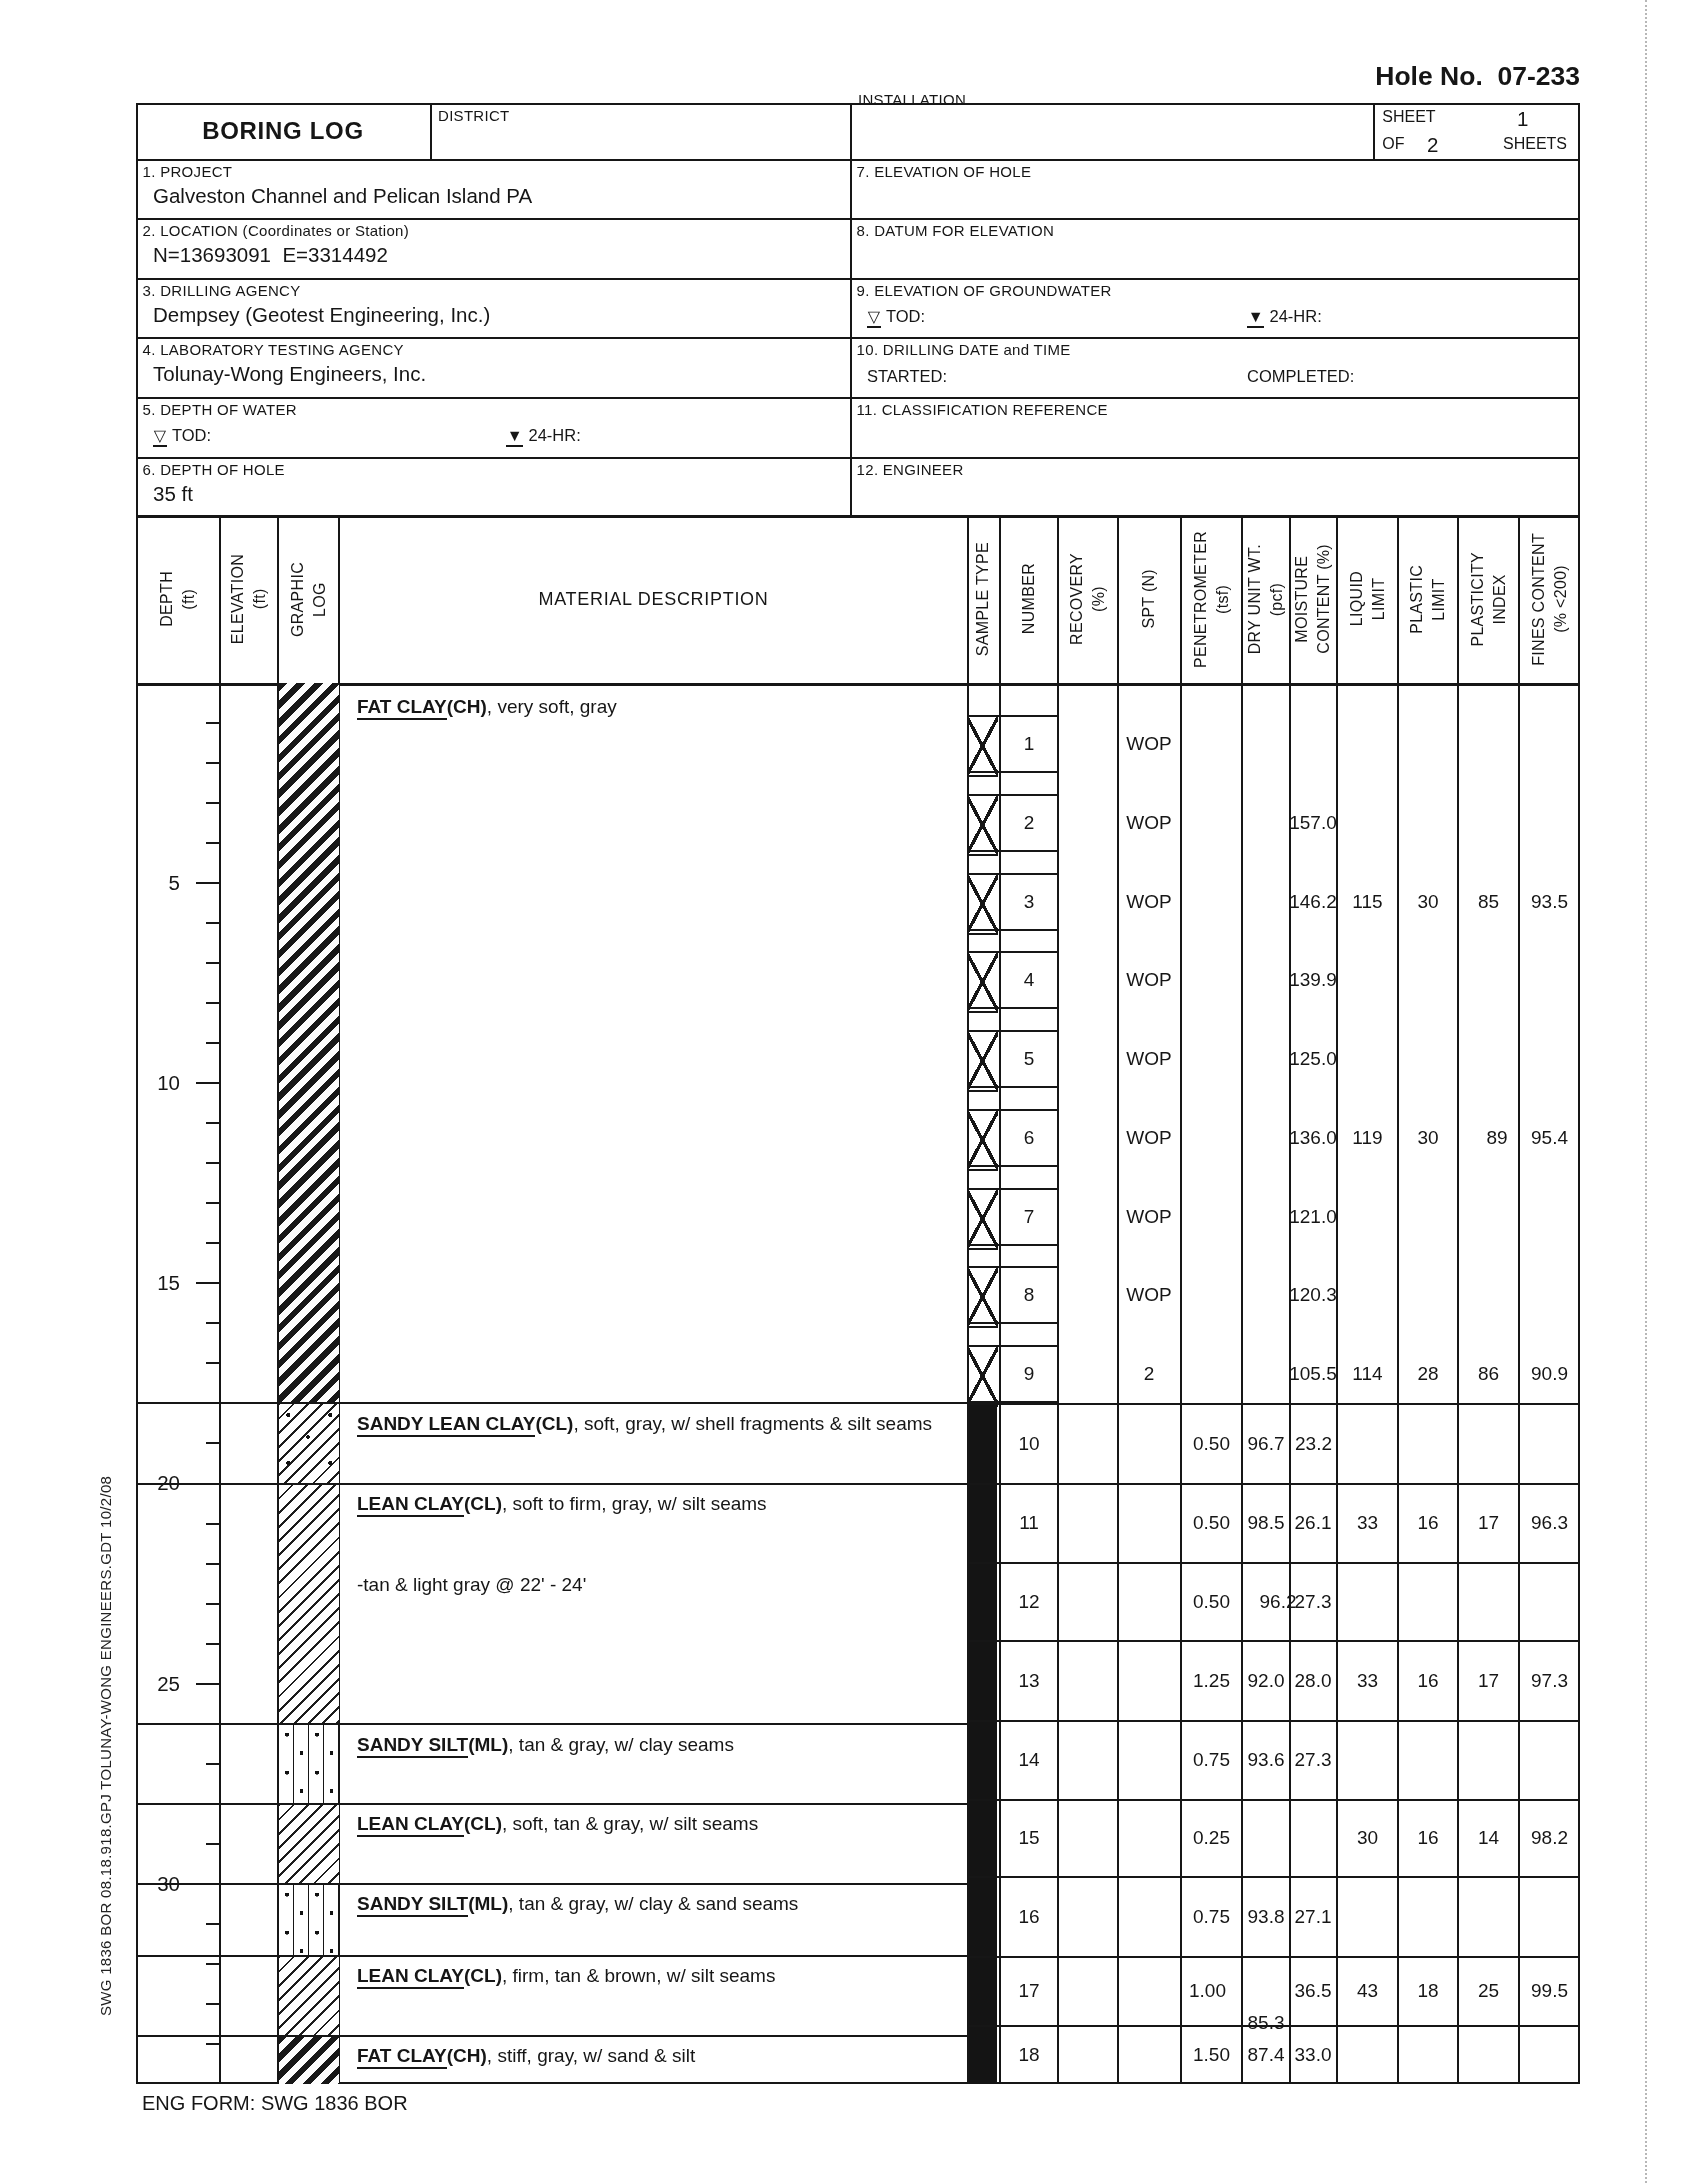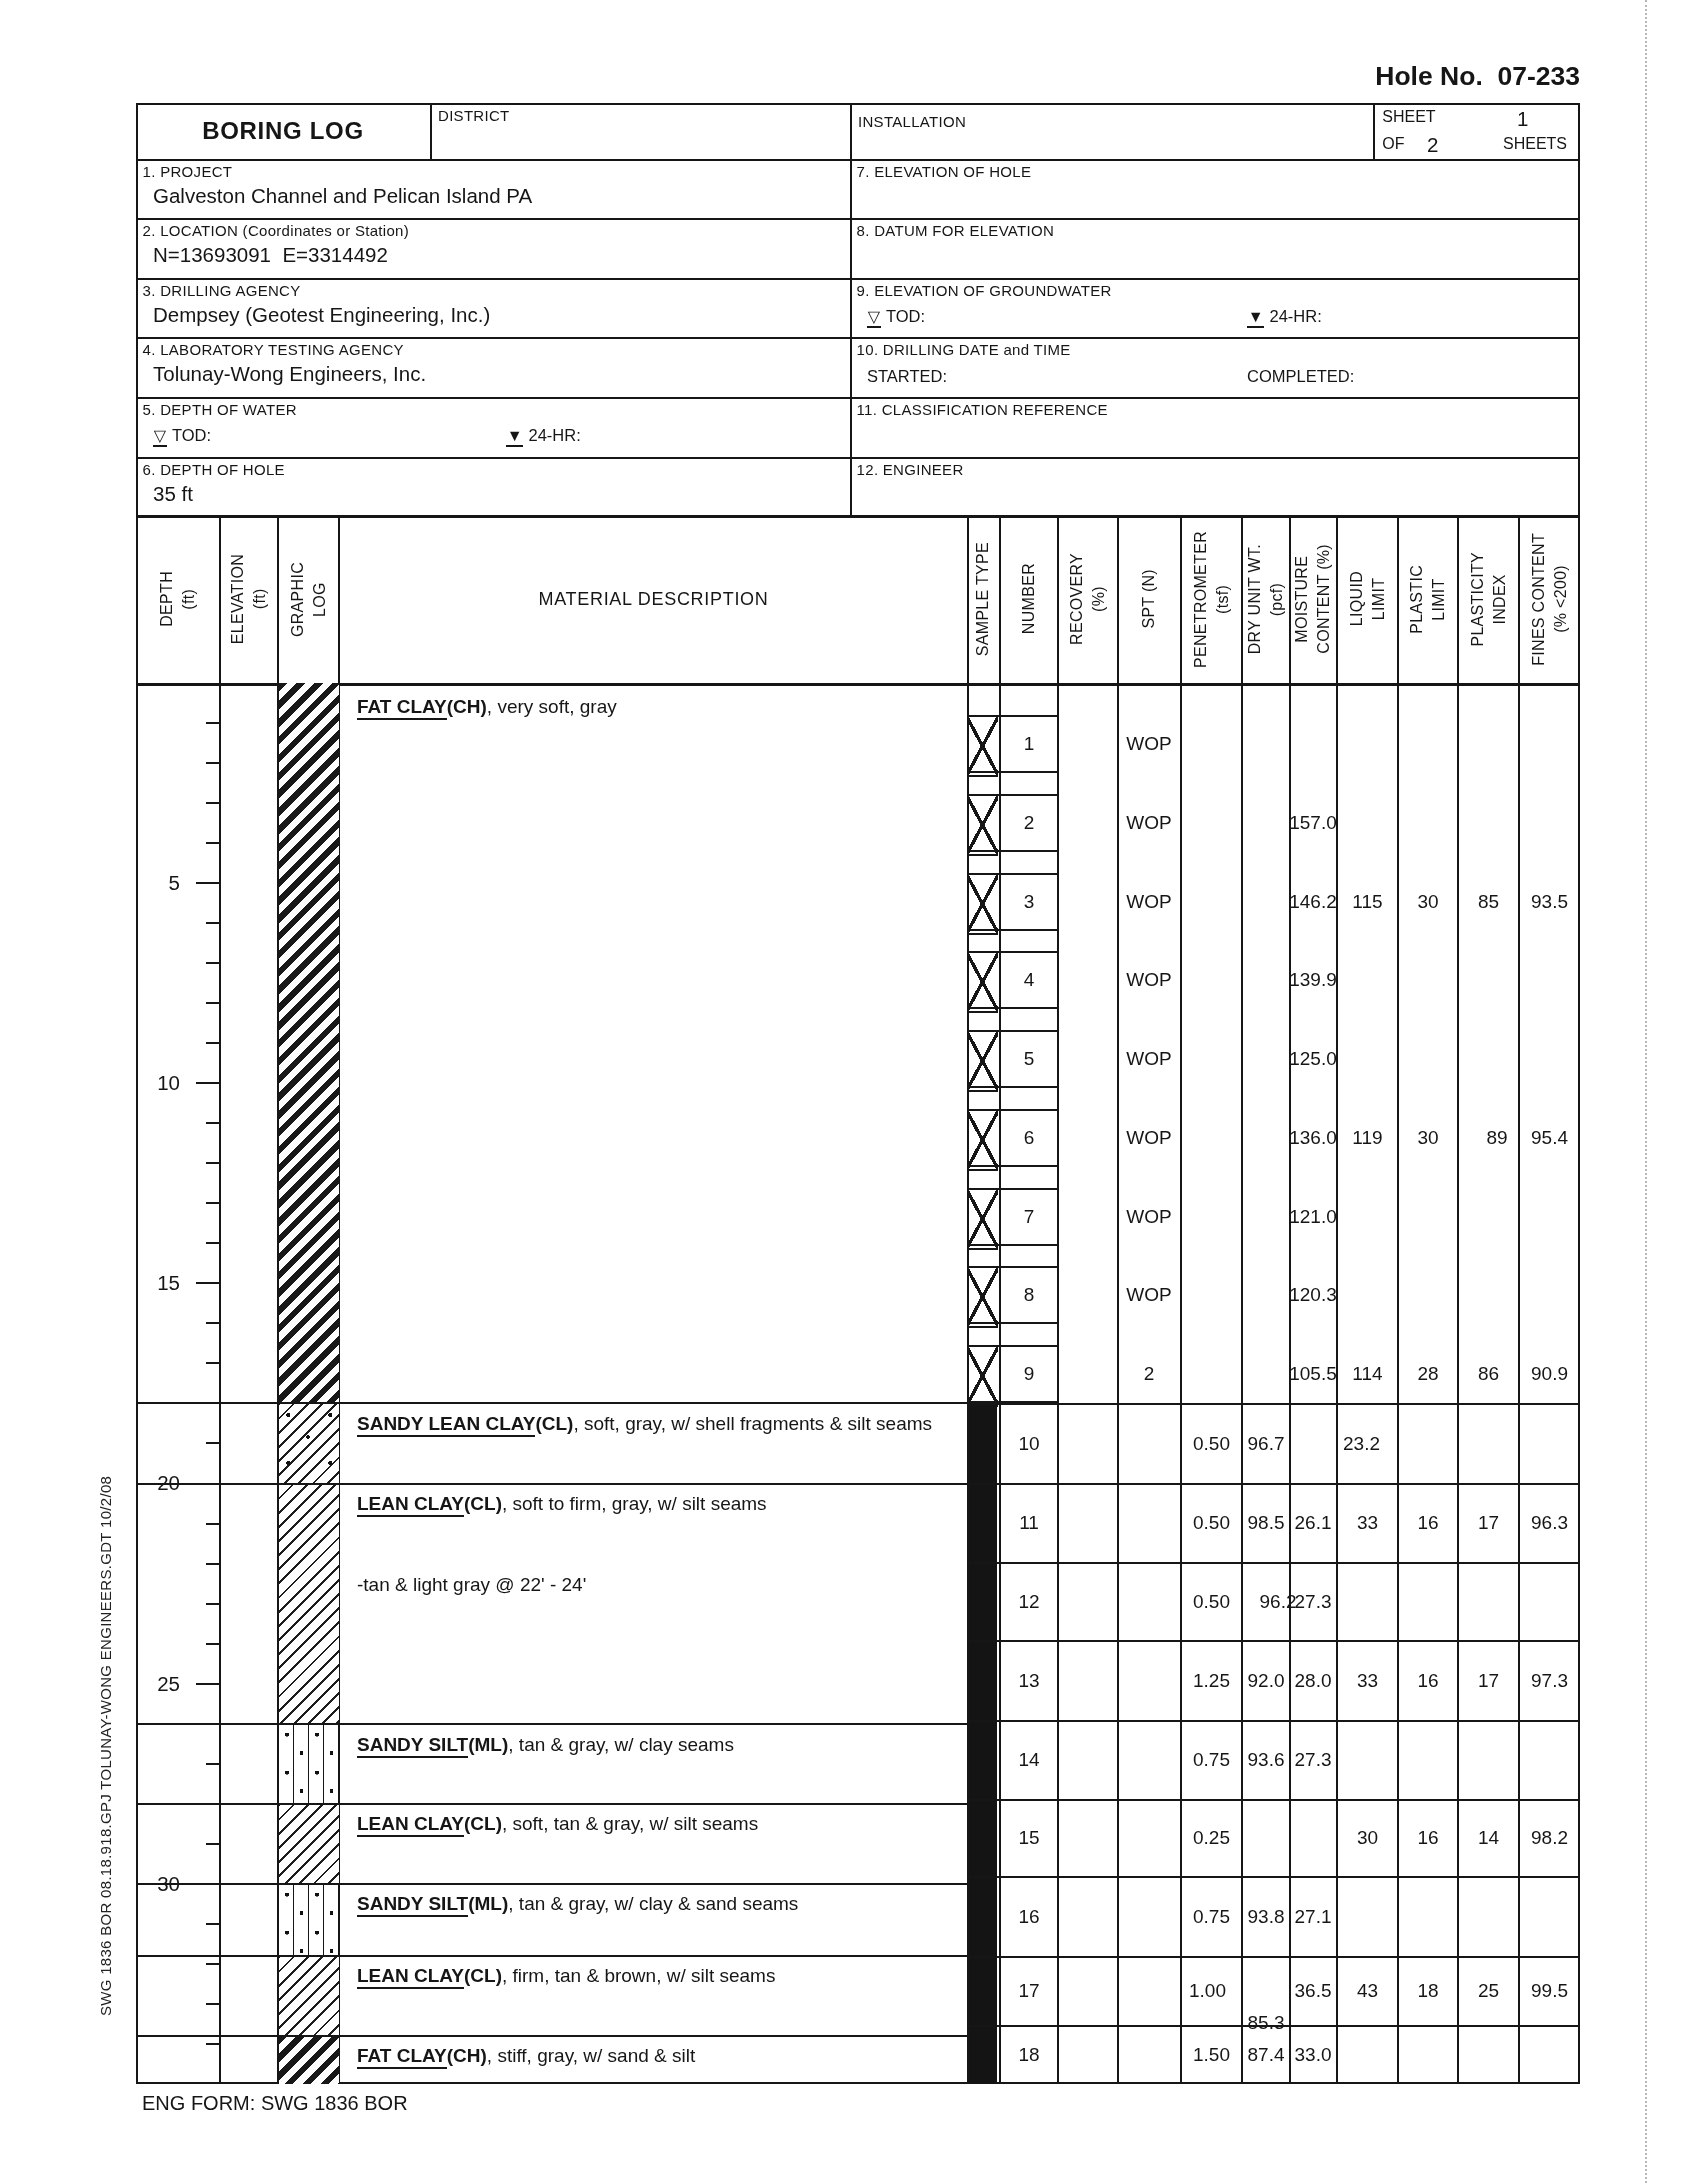--- a/index.html
+++ b/index.html
@@ -64,21 +64,21 @@
   <div class="line-h" style="left:136px;top:397px;width:1444px;"></div>
   <div class="line-h" style="left:136px;top:457px;width:1444px;"></div>
   <div class="line-h" style="left:136px;top:515px;width:1444px;height:2.6px;"></div>
   <div class="line-h" style="left:136px;top:683px;width:1444px;height:2.6px;"></div>
   <div class="line-v" style="left:850px;top:103px;height:412px;"></div>
   <div class="line-v" style="left:430px;top:103px;height:56px;"></div>
   <div class="line-v" style="left:1373px;top:103px;height:56px;"></div>
 
   <div class="abs" id="boring-title" style="left:136px;top:103px;width:294px;height:56px;">BORING LOG</div>
   <div class="abs lbl" style="left:438px;top:107px;">DISTRICT</div>
-  <div class="abs lbl" style="left:858px;top:113px;">INSTALLATION</div>
+  <div class="abs lbl" style="left:858px;top:91px;">INSTALLATION</div>
   <div class="abs" style="left:1373px;top:103px;width:207px;height:56px;font-size:16px;">
     <span class="abs" style="left:9.3px;top:5.3px;">SHEET</span>
     <span class="abs val" style="left:144px;top:4px;">1</span>
     <span class="abs" style="left:9.3px;top:32px;">OF</span>
     <span class="abs val" style="left:54px;top:30px;">2</span>
     <span class="abs" style="left:130px;top:32px;">SHEETS</span>
   </div>
 
   <div class="abs" style="left:136px;top:159px;width:715px;height:60px;">
     <span class="field-label lbl">1. PROJECT</span>
@@ -327,21 +327,21 @@
       <div class="num" style="left: 1289px; top: 1374px; width: 48px;">105.5</div>
       <div class="num" style="left: 1337px; top: 1374px; width: 61px;">114</div>
       <div class="num" style="left: 1398px; top: 1374px; width: 60px;">28</div>
       <div class="num" style="left: 1458px; top: 1374px; width: 61px;">86</div>
       <div class="num" style="left: 1519px; top: 1374px; width: 61px;">90.9</div>
       <div class="abs" style="left: 969px; top: 1404px; width: 28.4px; height: 680px; background: rgb(20, 20, 20);"></div>
       <div class="rowline" style="left: 967px; top: 1403px; width: 613px;"></div>
       <div class="num" style="left: 1000px; top: 1444px; width: 58px;">10</div>
       <div class="num" style="left: 1181px; top: 1444px; width: 61px;">0.50</div>
       <div class="num" style="left: 1242px; top: 1444px; width: 48px;">96.7</div>
-      <div class="num" style="left: 1289px; top: 1444px; width: 49px; padding-left: 48px;">23.2</div>
+      <div class="num" style="left: 1289px; top: 1444px; width: 49px;">23.2</div>
       <div class="rowline" style="left: 967px; top: 1483px; width: 613px;"></div>
       <div class="num" style="left: 1000px; top: 1523px; width: 58px;">11</div>
       <div class="num" style="left: 1181px; top: 1523px; width: 61px;">0.50</div>
       <div class="num" style="left: 1242px; top: 1523px; width: 48px;">98.5</div>
       <div class="num" style="left: 1289px; top: 1523px; width: 48px;">26.1</div>
       <div class="num" style="left: 1337px; top: 1523px; width: 61px;">33</div>
       <div class="num" style="left: 1398px; top: 1523px; width: 60px;">16</div>
       <div class="num" style="left: 1458px; top: 1523px; width: 61px;">17</div>
       <div class="num" style="left: 1519px; top: 1523px; width: 61px;">96.3</div>
       <div class="rowline" style="left: 967px; top: 1562px; width: 613px;"></div>

